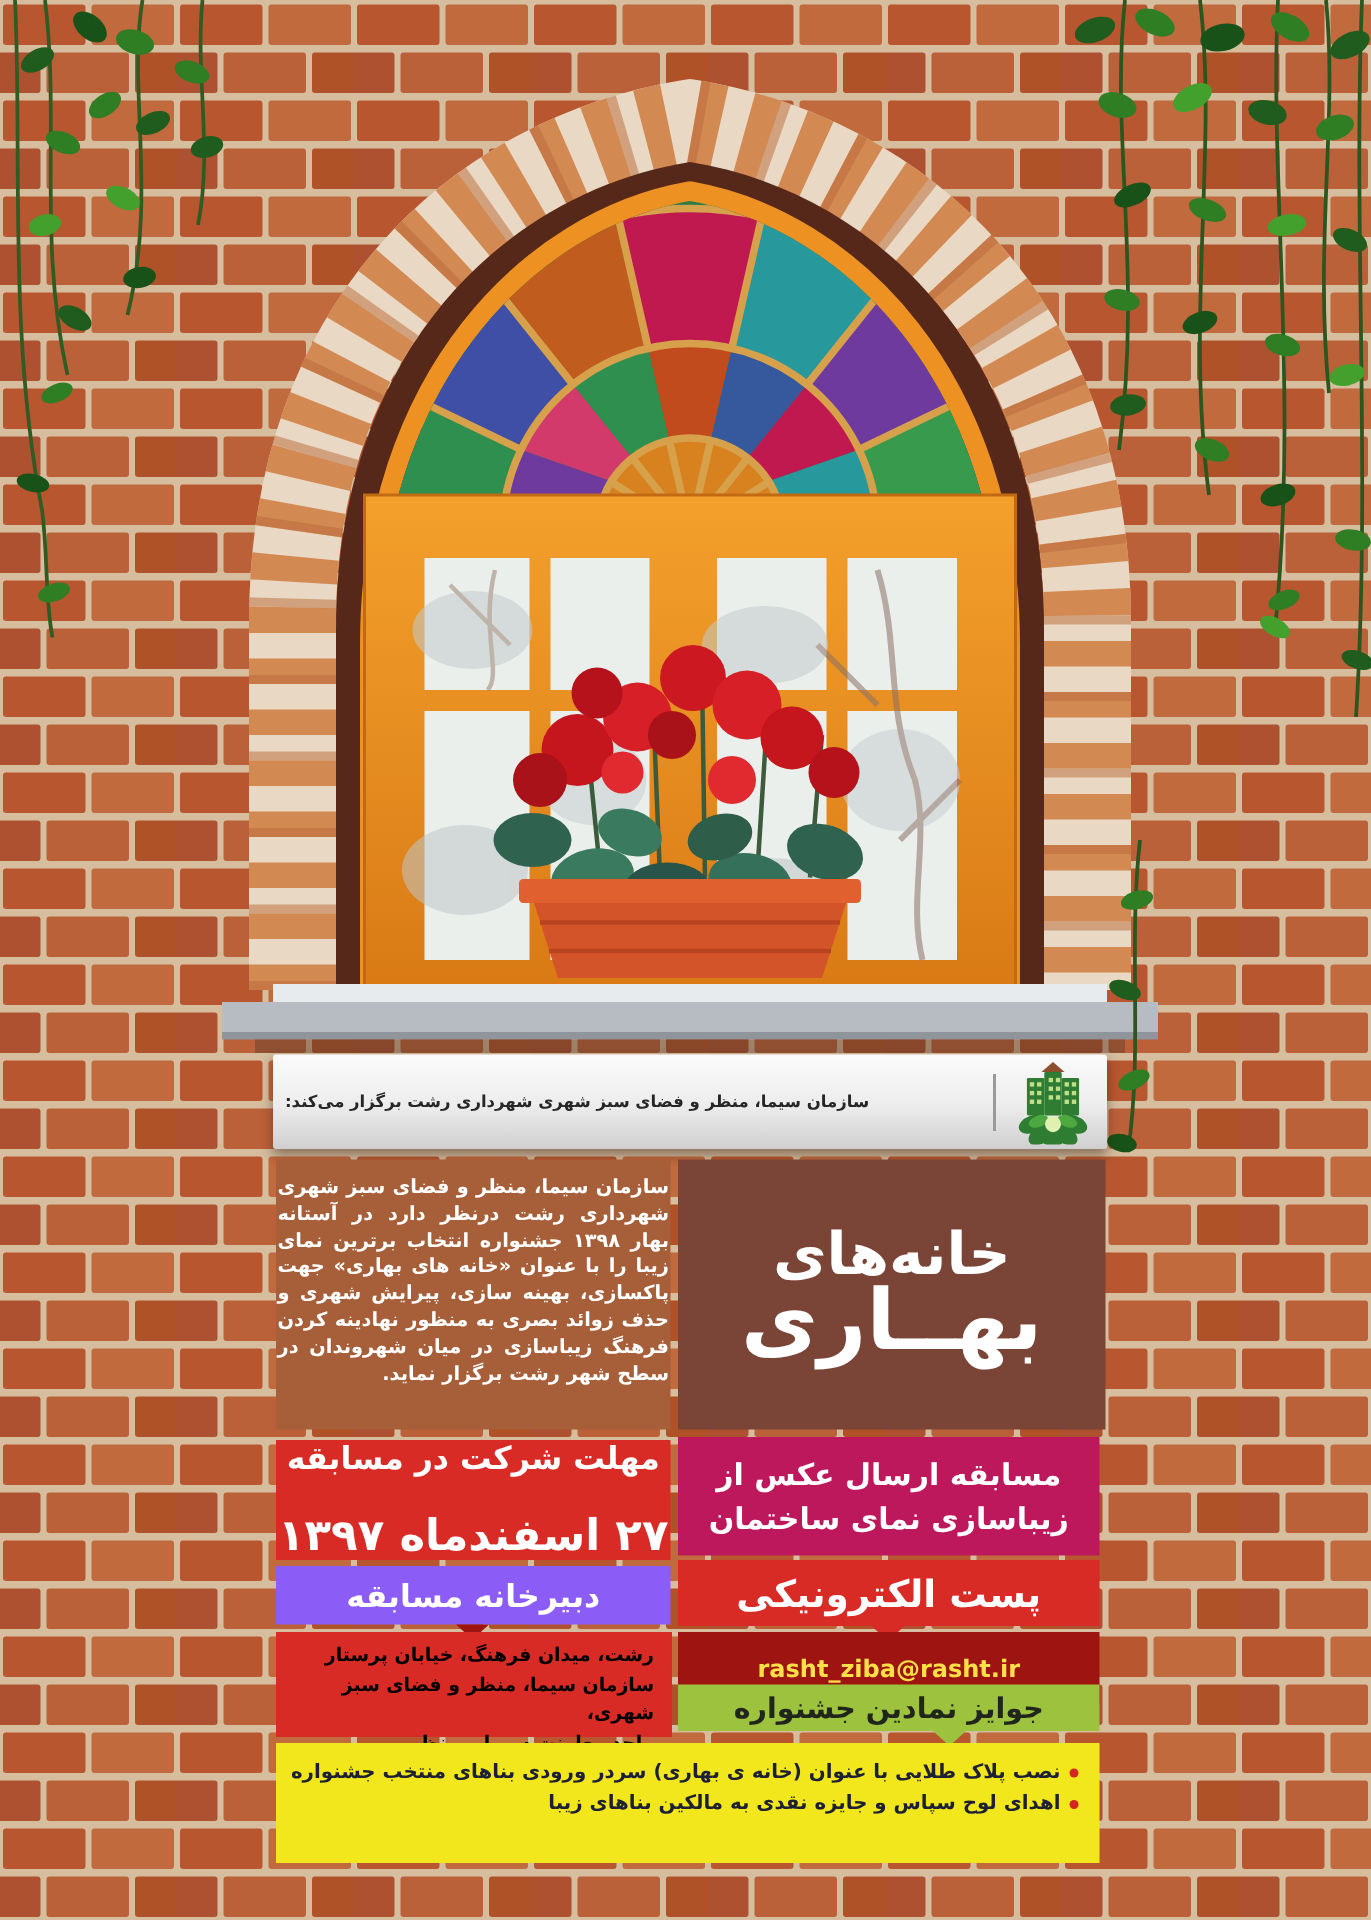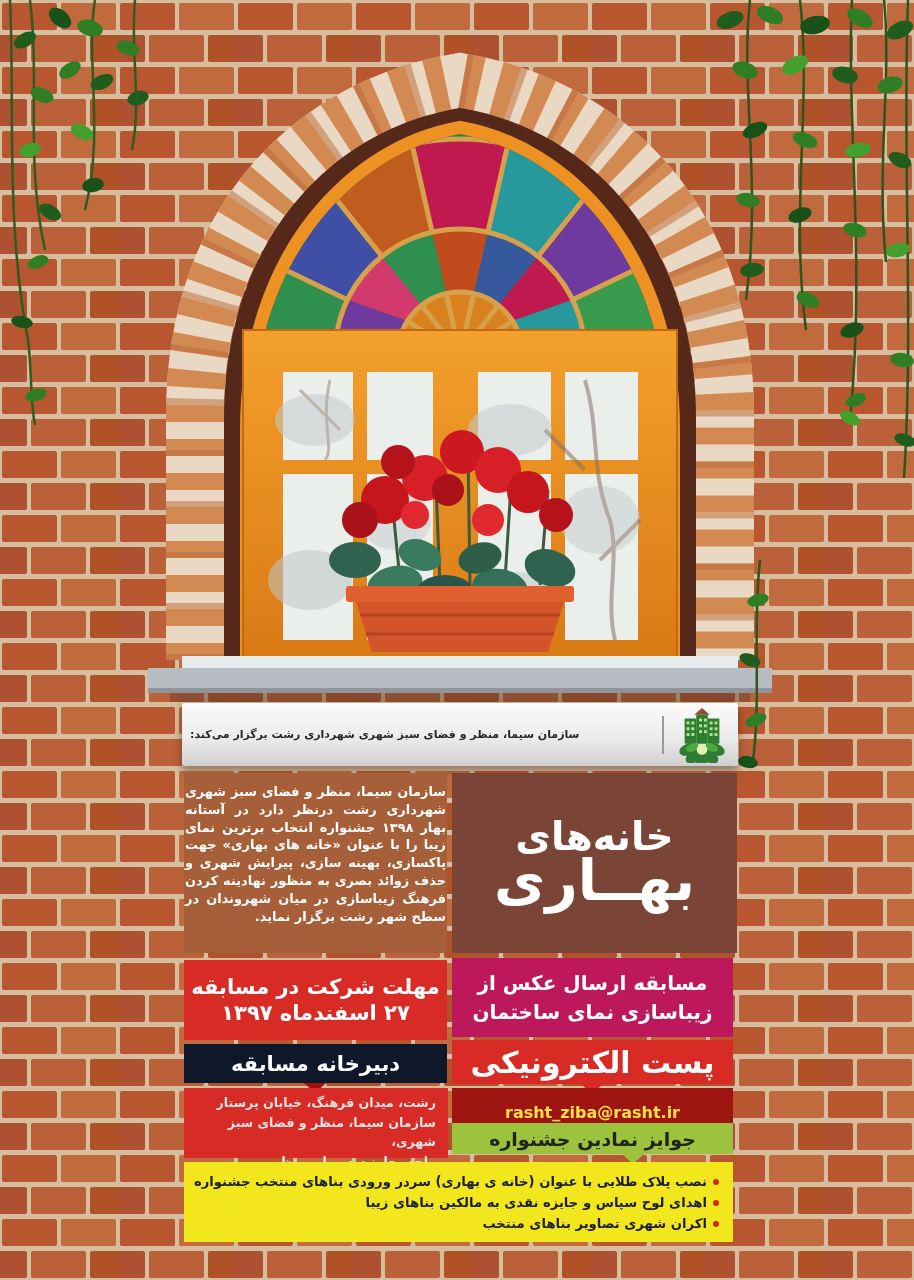--- a/index.html
+++ b/index.html
@@ -27,32 +27,32 @@
     padding:10px 1px;text-align:justify;text-align-last:right;
   }
   .title-panel{
     left:452px;top:773px;width:285px;height:180px;background:#7a4437;
     color:#fff;display:flex;flex-direction:column;justify-content:center;align-items:center;
   }
   .title-panel .t1{font-size:39px;font-weight:700;line-height:1.05;}
   .title-panel .t2{font-size:56px;font-weight:700;line-height:1.0;margin-top:-4px;}
   
   .deadline{left:184px;top:960px;width:263px;height:80px;background:#d92b26;color:#fff;
-    display:flex;flex-direction:column;justify-content:center;align-items:center;}
+    display:flex;flex-direction:column;justify-content:space-between;align-items:center;}
   .deadline .d1{font-size:21px;font-weight:700;}
-  .deadline .d2{font-size:21px;font-weight:700;margin-top:2px;}
+  .deadline .d2{font-size:29px;font-weight:700;margin-top:2px;}
   .contest{left:452px;top:958px;width:281px;height:79px;background:#be185d;color:#fff;
     display:flex;flex-direction:column;justify-content:center;align-items:center;}
   .contest div{font-size:20px;font-weight:700;line-height:1.45;}
-  .sec-head{left:184px;top:1044px;width:263px;height:39px;background:#0f172a;color:#fff;
+  .sec-head{left:184px;top:1044px;width:263px;height:39px;background:#8b5cf6;color:#fff;
     display:flex;justify-content:center;align-items:center;font-size:21px;font-weight:700;}
-  .sec-addr{left:184px;top:1088px;width:264px;height:70px;background:#d92b26;color:#e5e5e5;
+  .sec-addr{left:184px;top:1088px;width:264px;height:70px;background:#d92b26;color:#000000;
     font-size:12.6px;font-weight:700;line-height:1.55;padding:5px 12px 0 6px;text-align:right;}
   .email-head{left:452px;top:1040px;width:281px;height:44px;background:#d92b26;color:#fff;
-    display:flex;justify-content:center;align-items:center;font-size:30px;font-weight:700;}
+    display:flex;justify-content:center;align-items:center;font-size:25px;font-weight:700;}
   .email-val{left:452px;top:1088px;width:281px;height:48px;background:#9d1410;color:#fde047;
     display:flex;justify-content:center;align-items:center;font-size:16px;font-weight:700;direction:ltr;}
   .prize-head{left:452px;top:1123px;width:281px;height:31px;background:#9dc23d;color:#20261c;
     display:flex;justify-content:center;align-items:center;font-size:19px;font-weight:700;}
   .prize-box{left:184px;top:1162px;width:549px;height:80px;background:#f2e71c;color:#1d1f35;
     direction:rtl;padding:9px 14px 16px 8px;}
   .prize-row{display:flex;align-items:baseline;font-size:13.2px;font-weight:700;line-height:1.6;}
   .dot{width:6px;height:6px;border-radius:50%;background:#d3261f;margin-left:6px;flex:0 0 auto;align-self:center;}
   .ptr{width:0;height:0;border-left:11px solid transparent;border-right:11px solid transparent;}
   .ptr.sec{left:304px;top:1083px;border-top:10px solid #9d1410;}
@@ -338,19 +338,15 @@
   <div class="abs ptr prz"></div>
   <div class="abs prize-box">
     <div class="prize-row">
       <span class="dot"></span>
       <span>نصب پلاک طلایی با عنوان (خانه ی بهاری) سردر ورودی بناهای منتخب جشنواره</span>
     </div>
     <div class="prize-row">
       <span class="dot"></span>
       <span>اهدای لوح سپاس و جایزه نقدی به مالکین بناهای زیبا</span>
     </div>
-    <div class="prize-row">
-      <span class="dot"></span>
-      <span>اکران شهری تصاویر بناهای منتخب</span>
-    </div>
   </div>
 
 </div>
 
 </body></html>

